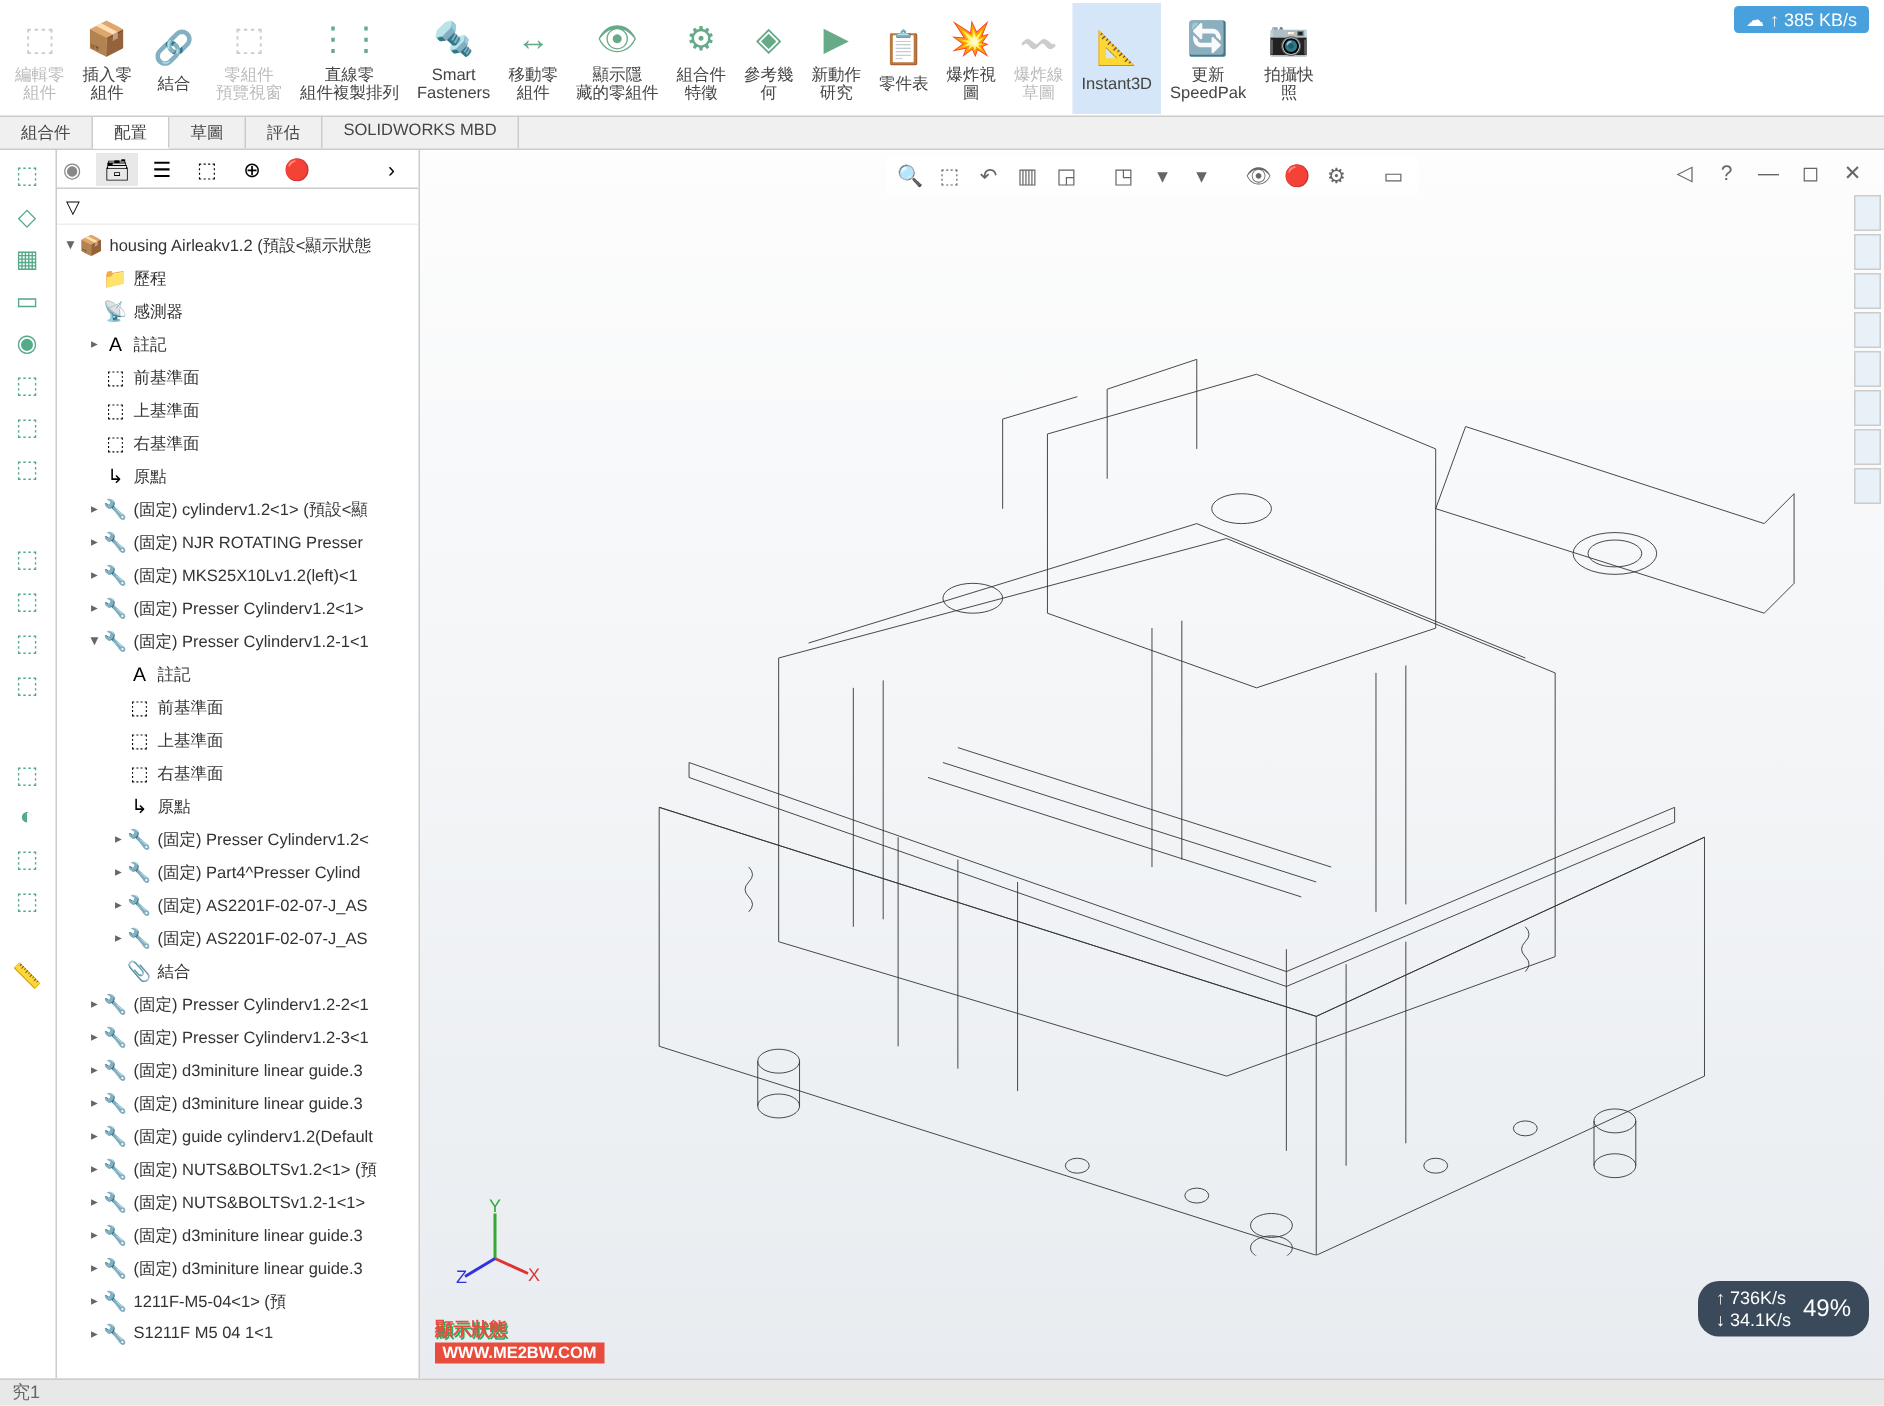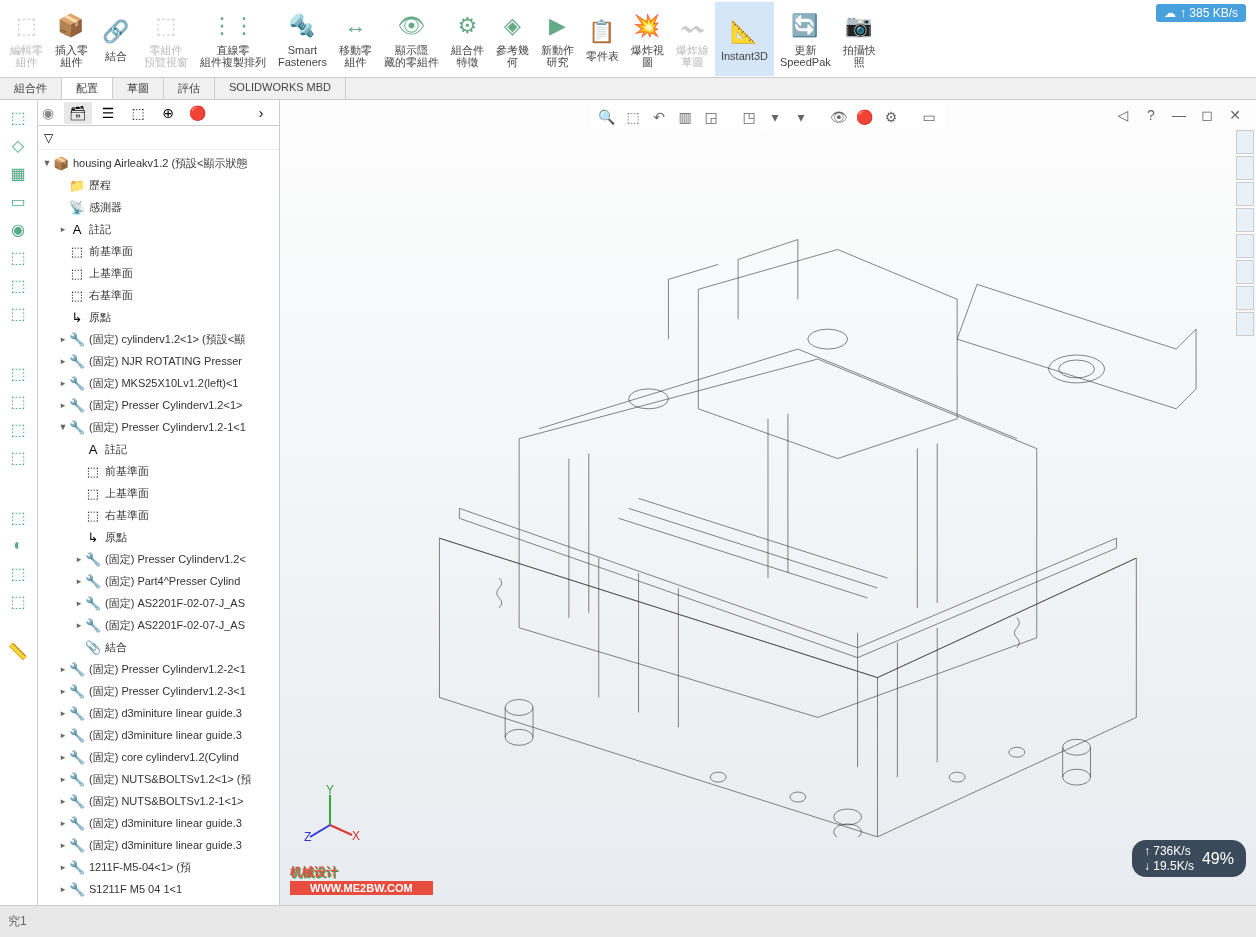--- a/index.html
+++ b/index.html
@@ -30,22 +30,22 @@
 .nic{width:18px;height:18px;display:flex;align-items:center;justify-content:center;font-size:13px;margin-right:3px}
 .nlb{font-size:11px;color:#333}
 .viewport{flex:1;background:linear-gradient(#fdfdfd,#e8ecf0);position:relative}
 .view-tb{position:absolute;top:4px;left:50%;transform:translateX(-50%);display:flex;gap:4px;background:rgba(255,255,255,0.7);padding:2px 6px;border-radius:3px}
 .vbtn{width:22px;height:22px;display:flex;align-items:center;justify-content:center;cursor:pointer;font-size:14px;color:#666}
 .view-tb-r{position:absolute;top:4px;right:10px;display:flex;gap:6px}
 .triad{position:absolute;bottom:60px;left:20px;width:60px;height:60px}
 .cad{position:absolute;top:40px;left:40px;right:40px;bottom:80px}
 .watermark{position:absolute;bottom:10px;left:10px;font-family:Arial;font-weight:bold;font-size:18px}
 .watermark .l1{color:#e74c3c;text-shadow:1px 1px 0 #27ae60}
-.watermark .l2{color:#fff;font-size:11px;background:#e74c3c;padding:1px 20px}
-.status{height:32px;background:#e8e8e8;border-top:1px solid #ccc;display:flex;align-items:center;padding:0 8px;font-size:10px;color:#666}
+.watermark .l2{color:#fff;font-size:11px;background:#e74c3c;padding:1px 5px}
+.status{height:18px;background:#e8e8e8;border-top:1px solid #ccc;display:flex;align-items:center;padding:0 8px;font-size:10px;color:#666}
 .perf-badge{position:absolute;bottom:28px;right:10px;background:#3a4a5a;color:#fff;border-radius:14px;padding:4px 12px;font-size:10px;display:flex;align-items:center;gap:8px}
 .perf-badge .pct{font-size:16px;font-weight:300}
 .rightbar{position:absolute;right:0;top:130px;width:20px;display:flex;flex-direction:column;gap:2px}
 .rightbar .rb{width:18px;height:24px;background:#e8f0f8;border:1px solid #ccc;cursor:pointer}
 </style>
 </head>
 <body>
 
 <div class="ribbon">
   <div id="ribbon-buttons" style="display:flex;align-items:flex-start">
@@ -302,21 +302,21 @@
           <span class="nlb">(固定) d3miniture linear guide.3</span>
         </div>
         <div class="node" style="padding-left: 20px;">
           <span class="exp">▸</span>
           <span class="nic">🔧</span>
           <span class="nlb">(固定) d3miniture linear guide.3</span>
         </div>
         <div class="node" style="padding-left: 20px;">
           <span class="exp">▸</span>
           <span class="nic">🔧</span>
-          <span class="nlb">(固定) core cylinderv1.2(Cylind</span>
+          <span class="nlb">(固定) guide cylinderv1.2(Default</span>
         </div>
         <div class="node" style="padding-left: 20px;">
           <span class="exp">▸</span>
           <span class="nic">🔧</span>
           <span class="nlb">(固定) NUTS&amp;BOLTSv1.2&lt;1&gt; (預</span>
         </div>
         <div class="node" style="padding-left: 20px;">
           <span class="exp">▸</span>
           <span class="nic">🔧</span>
           <span class="nlb">(固定) NUTS&amp;BOLTSv1.2-1&lt;1&gt;</span>
@@ -409,28 +409,28 @@
     <svg class="triad" viewBox="0 0 60 60">
       <line x1="30" y1="40" x2="52" y2="50" stroke="#d33" stroke-width="2"></line>
         <text x="52" y="55" fill="#d33" font-size="9">X</text>
       <line x1="30" y1="40" x2="30" y2="10" stroke="#3a3" stroke-width="2"></line>
         <text x="26" y="9" fill="#3a3" font-size="9">Y</text>
       <line x1="30" y1="40" x2="10" y2="52" stroke="#33d" stroke-width="2"></line>
         <text x="4" y="56" fill="#33d" font-size="9">Z</text>
     </svg>
 
     <div class="watermark">
-      <div class="l1">机械设计</div>
+      <div class="l1">顯示狀態</div>
       <div class="l2">WWW.ME2BW.COM</div>
     </div>
 
     <div class="perf-badge">
       <div style="display:flex;flex-direction:column;gap:1px;font-size:8px">
         <span>↑ 736K/s</span>
-        <span>↓ 19.5K/s</span>
+        <span>↓ 34.1K/s</span>
       </div>
       <span class="pct">49%</span>
     </div>
   </div>
 </div>
 
 <div class="rightbar">
   <div class="rb"></div>
   <div class="rb"></div>
   <div class="rb"></div>

